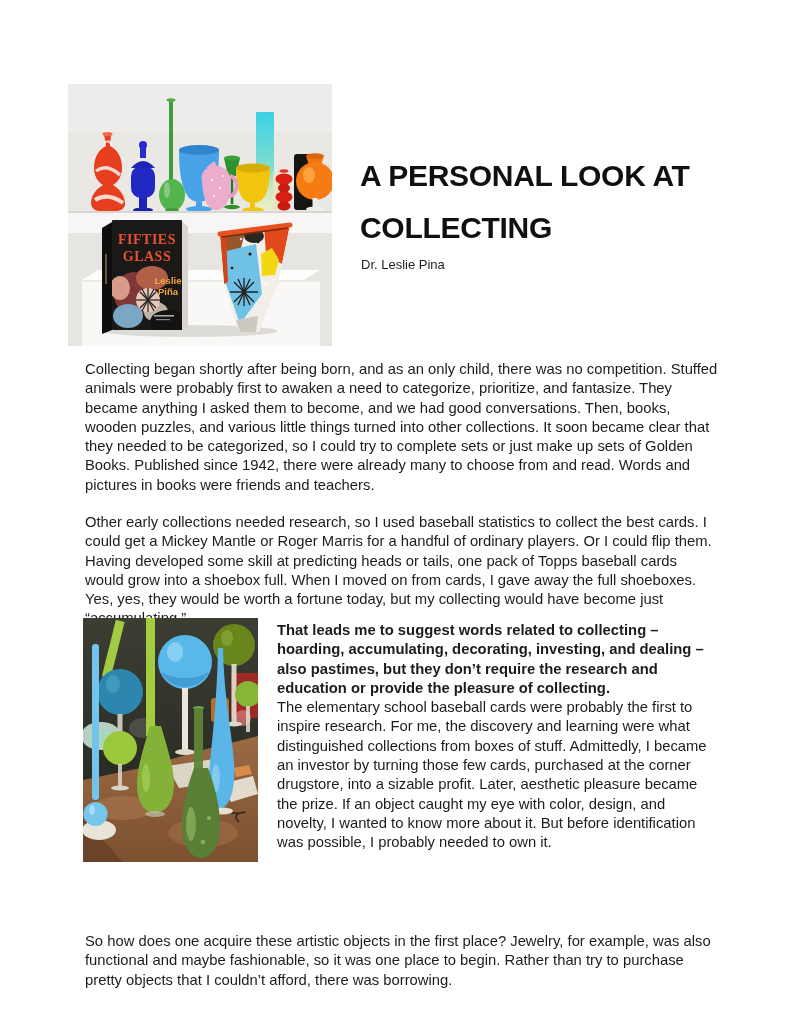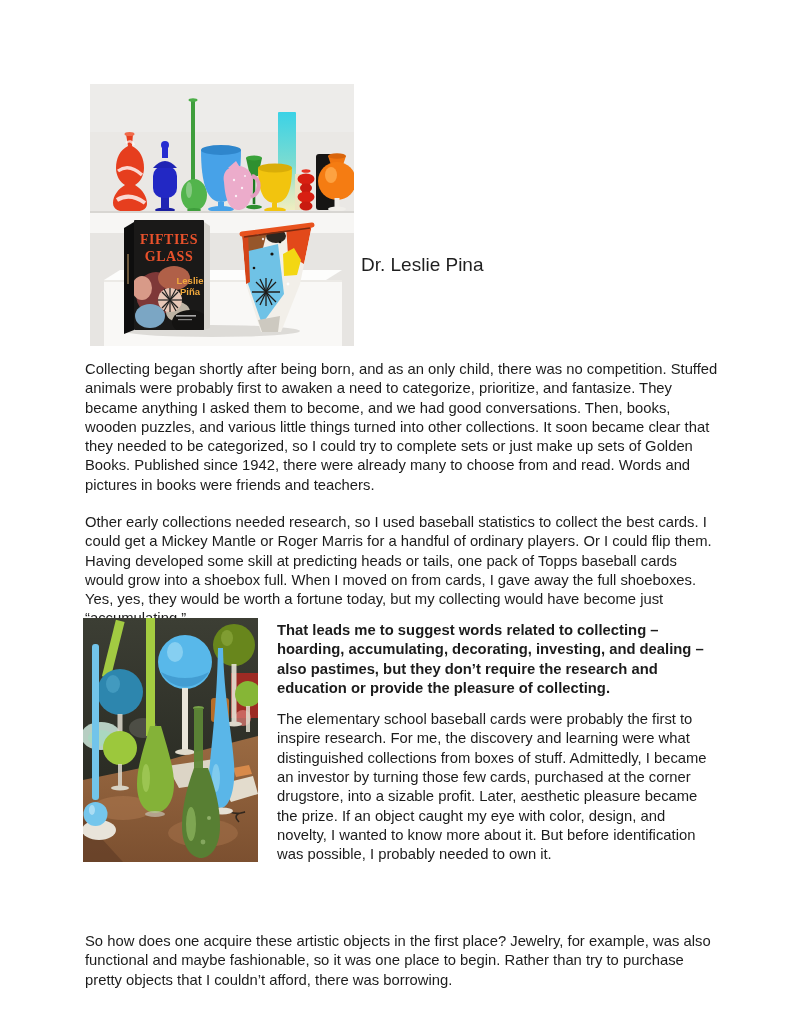--- a/index.html
+++ b/index.html
@@ -1,32 +1,32 @@
 <!DOCTYPE html>
 <html><head>
 <meta charset="utf-8">
 <style>
   html,body{margin:0;padding:0;background:#ffffff;}
   .page{
     position:relative;width:791px;height:1024px;background:#ffffff;
     font-family:"Liberation Sans",sans-serif;overflow:hidden;
   }
-  .hero{position:absolute;left:90px;top:84px;width:264px;height:262px;}
+  .hero{position:absolute;left:68px;top:84px;width:264px;height:262px;}
   .photo2{position:absolute;left:83px;top:618px;width:175px;height:244px;}
   .title{
     position:absolute;left:360px;top:150px;width:360px;
     font-weight:700;font-size:30px;line-height:52px;letter-spacing:-0.3px;color:#101010;
   }
-  .byline{position:absolute;left:361px;top:253px;font-size:19px;line-height:24px;color:#1f1f1f;}
+  .byline{position:absolute;left:361px;top:253px;font-size:13px;line-height:24px;color:#1f1f1f;}
   .para{position:absolute;font-size:14.8px;line-height:19.3px;color:#1c1c1c;margin:4px;}
   #p1{left:81px;top:356px;width:634px;}
   #p2{left:81px;top:509px;width:634px;}
   .colwrap{position:absolute;left:277px;top:621px;width:436px;}
   .cpara{font-size:14.8px;line-height:19.3px;color:#1c1c1c;margin:0;}
-  .cpara.bold{font-weight:700;margin-bottom:12px;}
+  .cpara.bold{font-weight:700;margin-bottom:0;}
   #p5{left:81px;top:928px;width:634px;}
   svg{display:block;}
 </style>
 </head>
 <body>
 
 <div class="page">
 
   <div class="hero">
     <svg width="264" height="262" viewBox="0 0 264 262">
@@ -193,20 +193,24 @@
           <circle cx="164" cy="184" r="1.3" fill="#16140f"></circle>
             <circle cx="198" cy="200" r="1.4" fill="#fff" opacity="0.9"></circle>
           <polygon points="168,236 190,232 188,248 172,248" fill="#cdc9c0"></polygon>
         </g>
         <path d="M152,150 L222,141" stroke="#e8521e" stroke-width="5" stroke-linecap="round"></path>
         <path d="M154,153 L220,144" stroke="#7a2a10" stroke-width="1.6"></path>
       </g>
     </svg>
   </div>
 
+  <div class="title">
+    <div>A PERSONAL LOOK AT</div>
+    <div>COLLECTING</div>
+  </div>
   <div class="byline">Dr. Leslie Pina</div>
 
   <p class="para" id="p1">Collecting began shortly after being born, and as an only child, there was no competition. Stuffed animals were probably first to awaken a need to categorize, prioritize, and fantasize. They became anything I asked them to become, and we had good conversations. Then, books, wooden puzzles, and various little things turned into other collections. It soon became clear that they needed to be categorized, so I could try to complete sets or just make up sets of Golden Books. Published since 1942, there were already many to choose from and read. Words and pictures in books were friends and teachers.</p>
   <p class="para" id="p2">Other early collections needed research, so I used baseball statistics to collect the best cards. I could get a Mickey Mantle or Roger Marris for a handful of ordinary players. Or I could flip them. Having developed some skill at predicting heads or tails, one pack of Topps baseball cards would grow into a shoebox full. When I moved on from cards, I gave away the full shoeboxes. Yes, yes, they would be worth a fortune today, but my collecting would have become just “accumulating.”</p>
 
   <div class="colwrap">
     <p class="cpara bold">That leads me to suggest words related to collecting – hoarding, accumulating, decorating, investing, and dealing – also pastimes, but they don’t require the research and education or provide the pleasure of collecting.</p>
     <p class="cpara">The elementary school baseball cards were probably the first to inspire research. For me, the discovery and learning were what distinguished collections from boxes of stuff. Admittedly, I became an investor by turning those few cards, purchased at the corner drugstore, into a sizable profit. Later, aesthetic pleasure became the prize. If an object caught my eye with color, design, and novelty, I wanted to know more about it. But before identification was possible, I probably needed to own it.</p>
   </div>
 

